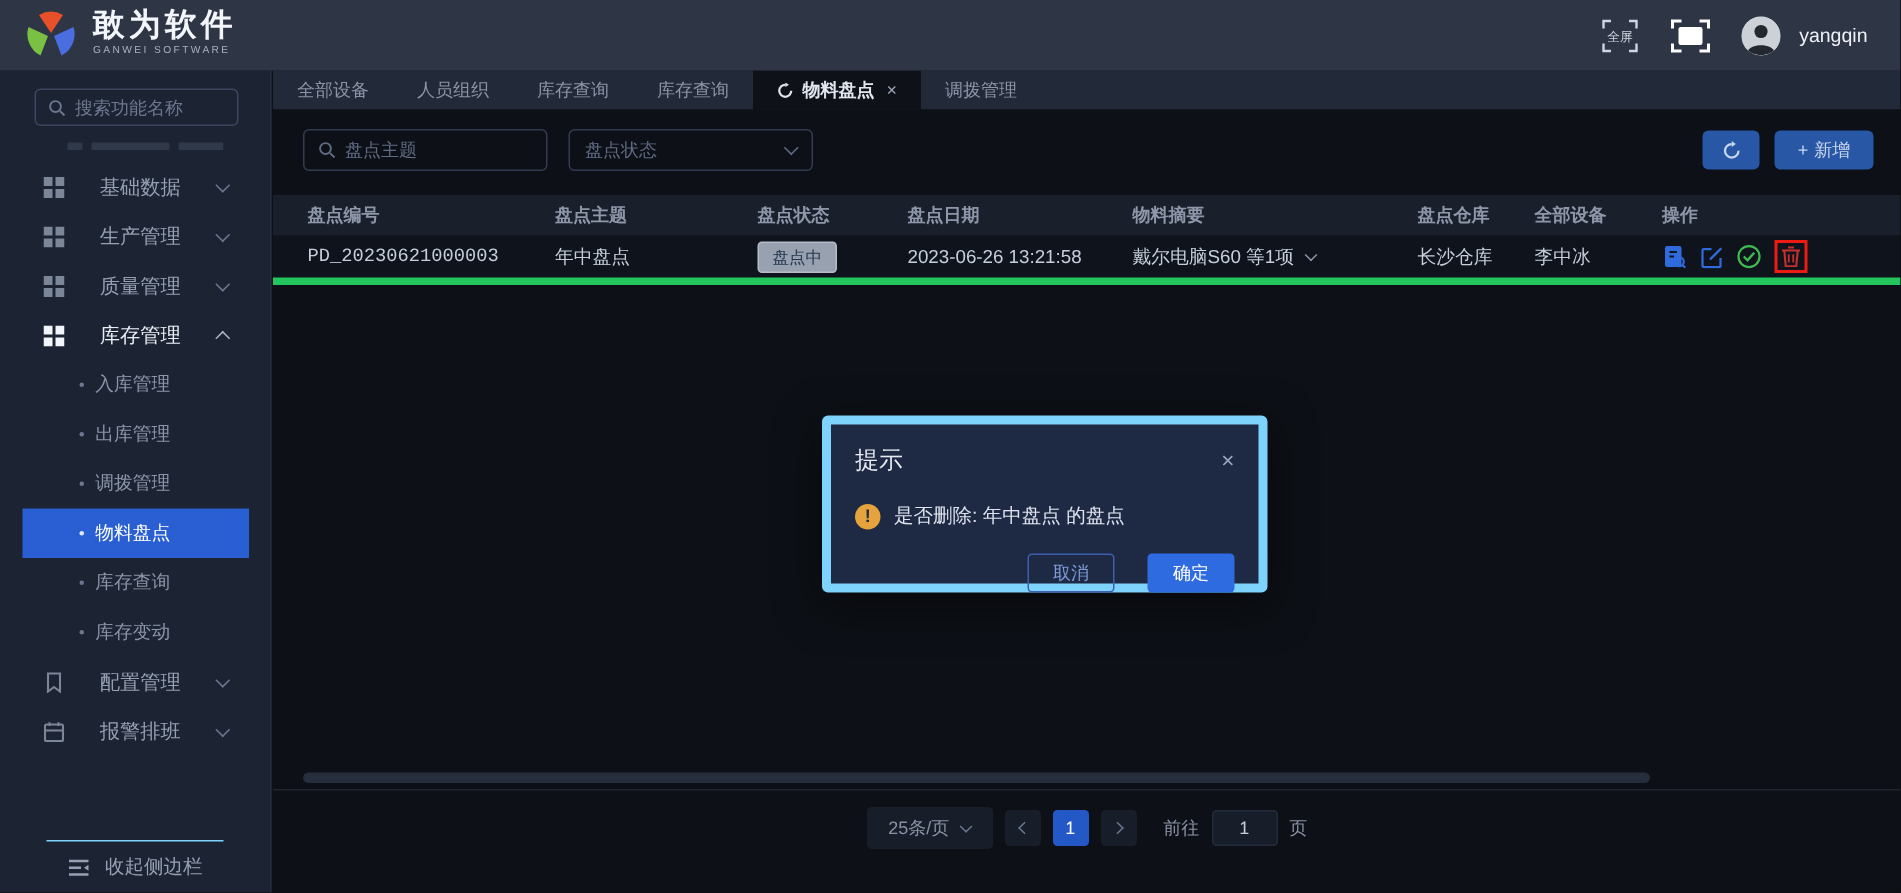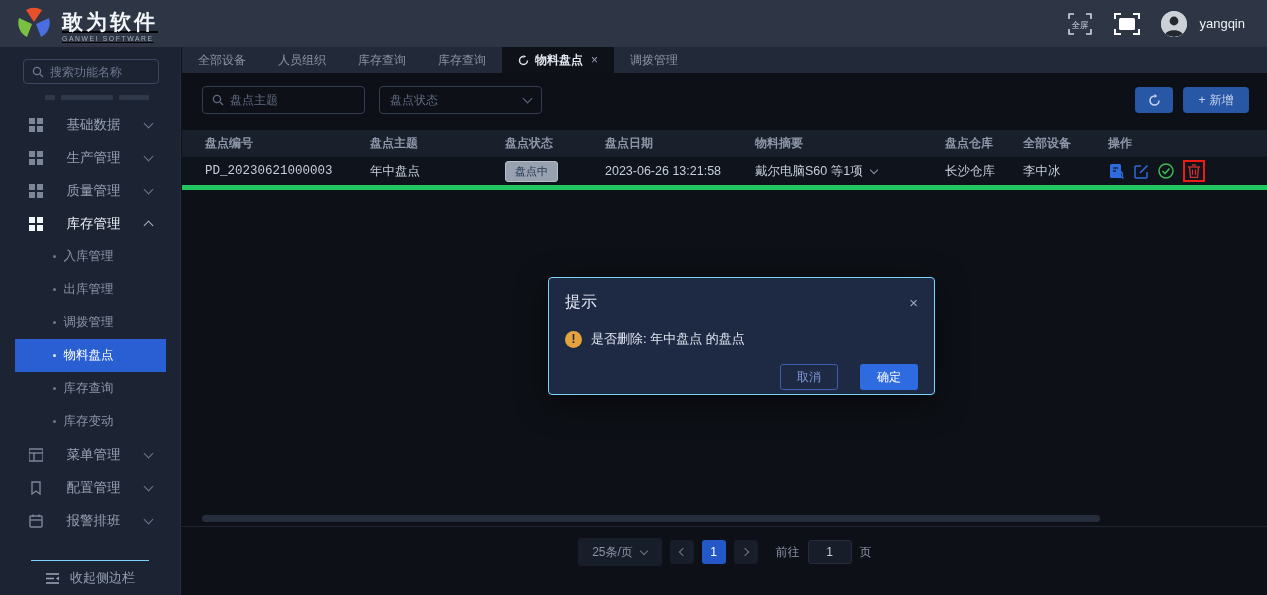--- a/index.html
+++ b/index.html
@@ -3,21 +3,21 @@
 <meta charset="utf-8">
 <style>
   * { margin:0; padding:0; box-sizing:border-box; }
   html,body { width:1267px; height:595px; overflow:hidden; background:#0d1016;
     font-family:"Liberation Sans","DejaVu Sans",sans-serif; }
   .app { position:relative; width:1267px; height:595px; }
 
   
   .header { position:absolute; left:0; top:0; width:1267px; height:47px;
     background:#2e3544; display:flex; align-items:center; z-index:5; }
-  .logo-wrap { display:flex; align-items:flex-end; padding-left:16px; gap:10px;text-decoration:underline; }
+  .logo-wrap { display:flex; align-items:flex-start; padding-left:16px; gap:10px; }
   .logo-svg { width:36px; height:36px; }
   .brand { color:#f2f5f9; font-size:21px; font-weight:bold; letter-spacing:3px; line-height:1; }
   .brand-sub { color:#a7b0bf; font-size:6.8px; letter-spacing:1.6px; margin-top:3px; }
   .header-right { margin-left:auto; display:flex; align-items:center; gap:20px; padding-right:22px; }
   .hicon { cursor:pointer; display:flex; align-items:center; }
   .avatar { width:26px; height:26px; border-radius:50%; background:#cdd2d9; overflow:hidden; }
   .username { color:#eef2f7; font-size:13px; margin-left:-8px; }
 
   
   .sidebar { position:absolute; left:0; top:47px; width:181px; height:548px;
@@ -106,22 +106,22 @@
     align-items:center; justify-content:center; cursor:pointer; }
   .pbtn .chev-l { width:6px; height:6px; border-left:1.4px solid #6c7890; border-bottom:1.4px solid #6c7890; transform:rotate(45deg); margin-left:2px;}
   .pbtn .chev-r { width:6px; height:6px; border-right:1.4px solid #6c7890; border-top:1.4px solid #6c7890; transform:rotate(45deg); margin-right:2px;}
   .pcur { width:24px; height:24px; background:#2458c6; border-radius:3px; color:#fff;
     display:flex; align-items:center; justify-content:center; cursor:pointer; }
   .goto-input { width:44px; height:24px; background:#171d29; border:1px solid #242c3c; border-radius:3px;
     color:#c6cedb; text-align:center; font-size:12px; outline:none; font-family:inherit; }
   .psize .chev-s { width:6px; height:6px; border-right:1.3px solid #6c7890; border-bottom:1.3px solid #6c7890; transform:rotate(45deg); margin-top:-2px; }
 
   
-  .dialog { position:absolute; left:548px; top:277px; width:387px; height:118px;
-    background:#1e2944; border:1px solid #7dd3fc; border-radius:4px;
+  .dialog { position:absolute; left:548px; top:277px; width:297px; height:118px;
+    background:#1e2944; border:6px solid #7dd3fc; border-radius:4px;
     box-shadow:0 8px 30px rgba(0,0,0,.5); z-index:20; padding:14px 16px 12px 16px; }
   .dlg-head { display:flex; align-items:center; }
   .dlg-title { color:#e4e9f2; font-size:16px; flex:1; }
   .dlg-close { color:#9aa6bd; font-size:15px; cursor:pointer; line-height:1; }
   .dlg-body { display:flex; align-items:center; gap:9px; margin-top:17px; }
   .warn-ic { width:17px; height:17px; border-radius:50%; background:#e6a23c; color:#1e2944;
     display:flex; align-items:center; justify-content:center; font-size:12px; font-weight:bold; }
   .dlg-msg { color:#dde3ee; font-size:13px; }
   .dlg-foot { display:flex; justify-content:flex-end; gap:22px; margin-top:16px; }
   .btn-cancel { width:58px; height:26px; background:transparent; border:1px solid #3c5fae;
@@ -247,29 +247,20 @@
       </div>
       <div class="sub-item">
         <span class="dot"></span>
         <span>库存查询</span>
       </div>
       <div class="sub-item">
         <span class="dot"></span>
         <span>库存变动</span>
       </div>
 
-      <div class="menu-item head">
-        <svg class="gicon" width="14" height="14" viewBox="0 0 14 14">
-          <rect x="0" y="1" width="14" height="12" rx="1" fill="none" stroke="#7c8699" stroke-width="1.4"></rect>
-          <line x1="0" y1="5" x2="14" y2="5" stroke="#7c8699" stroke-width="1.4"></line>
-          <line x1="5" y1="5" x2="5" y2="13" stroke="#7c8699" stroke-width="1.4"></line>
-        </svg>
-        <span class="label">菜单管理</span>
-        <span class="chev"></span>
-      </div>
 
       <div class="menu-item head">
         <svg class="gicon" width="14" height="14" viewBox="0 0 14 14">
           <path d="M3 1 H11 V13 L7 10 L3 13 Z" fill="none" stroke="#7c8699" stroke-width="1.4"></path>
         </svg>
         <span class="label">配置管理</span>
         <span class="chev"></span>
       </div>
 
       <div class="menu-item head">

